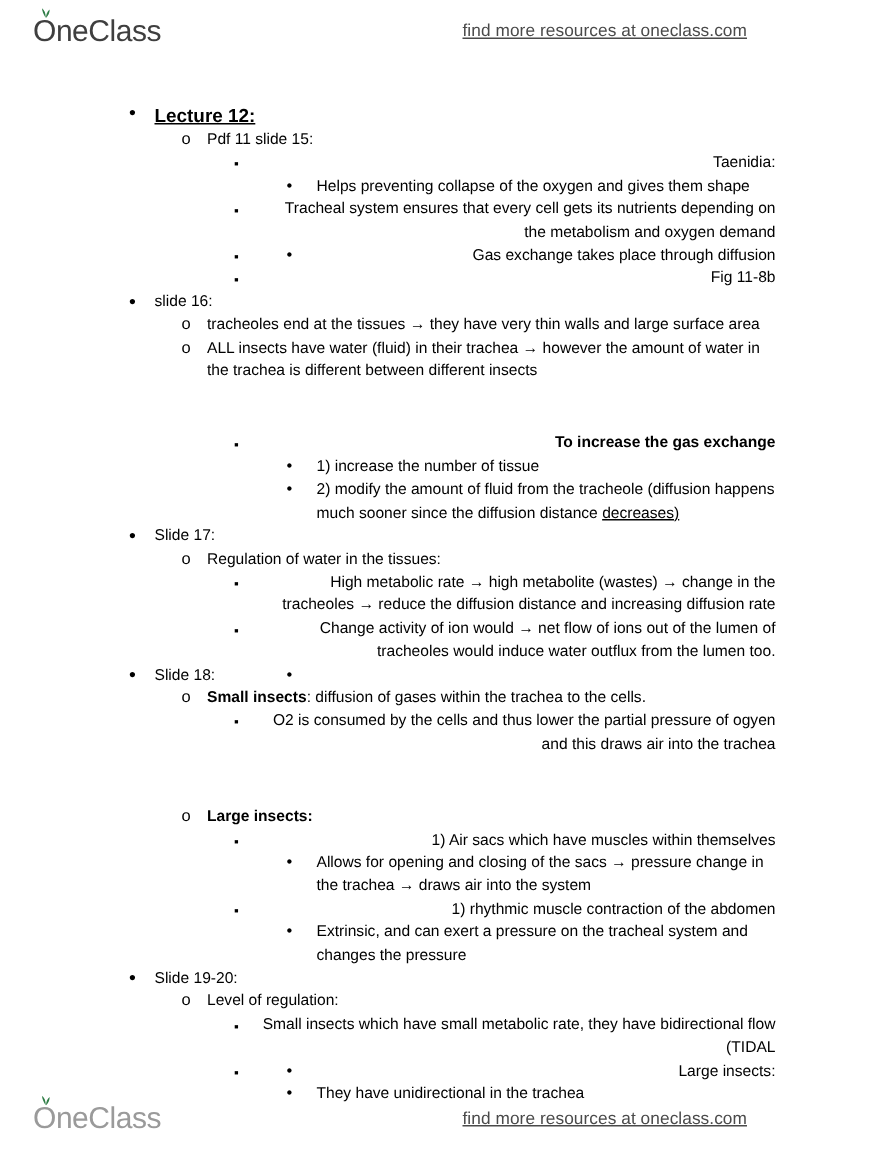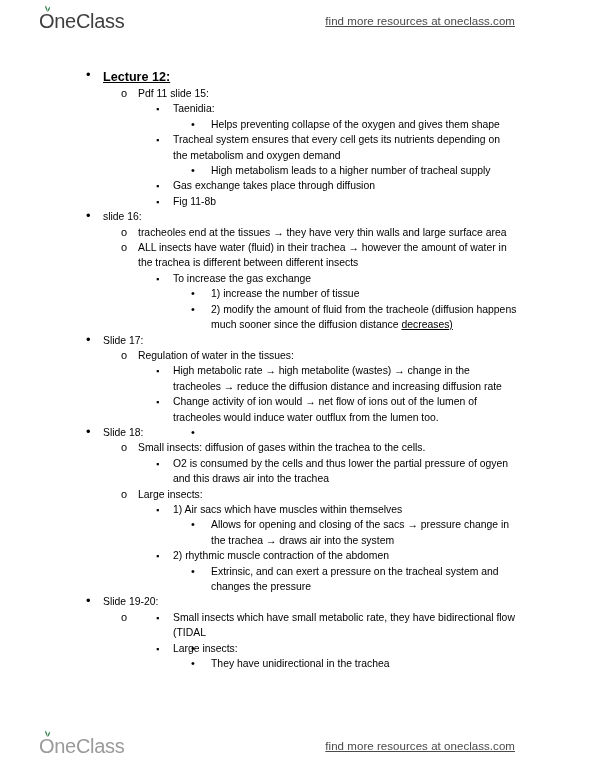--- a/index.html
+++ b/index.html
@@ -12,21 +12,21 @@
     height: 770px;
     position: relative;
     font-family: "Liberation Sans", sans-serif;
     color: #000000;
     overflow: hidden;
   }
 
   
   .brand-bar {
     position: absolute;
-    left: 17px;
+    left: 0;
     width: 526px;
     height: 34px;
     display: flex;
     align-items: center;
   }
   .brand-bar.header { top: 4px; }
   .brand-bar.footer { top: 729px; }
 
   .logo {
     position: absolute;
@@ -100,26 +100,26 @@
   }
 
   
   .lvl1 > .bullet { left: 86px; font-size: 13px; line-height: 14px; }
   .lvl1 > .txt    { margin-left: 103px; margin-right: 78px; }
 
   .lvl2 > .bullet { left: 121px; font-size: 11px; line-height: 15.4px; }
   .lvl2 > .txt    { margin-left: 138px; margin-right: 78px; }
 
   .lvl3 > .bullet { left: 156px; font-size: 9px;  line-height: 17px; }
-  .lvl3 > .txt    { margin-left: 173px; margin-right: 78px; }
+  .lvl3 > .txt    { margin-left: 173px; margin-right: 78px; text-align: right; }
 
   .lvl4 > .bullet { left: 191px; font-size: 11px; line-height: 15.4px; }
   .lvl4 > .txt    { margin-left: 211px; margin-right: 78px; }
 
-  .b  { font-weight: normal; }
+  .b  { font-weight: bold; margin-top: 33px; }
   .u  { text-decoration: underline; }
 
   .title-row > .txt {
     font-size: 12.6px;
     font-weight: bold;
     line-height: 18px;
   }
   .title-row > .txt .u { text-decoration: underline; }
 </style>
 </head>
@@ -154,21 +154,20 @@
     <div class="row lvl4">
       <span class="bullet">•</span>
       <span class="txt">Helps preventing collapse of the oxygen and gives them shape</span>
     </div>
     <div class="row lvl3">
       <span class="bullet">▪</span>
       <span class="txt">Tracheal system ensures that every cell gets its nutrients depending on the metabolism and oxygen demand</span>
     </div>
     <div class="row lvl4">
       <span class="bullet">•</span>
-      <span class="txt">High metabolism leads to a higher number of tracheal supply</span>
     </div>
     <div class="row lvl3">
       <span class="bullet">▪</span>
       <span class="txt">Gas exchange takes place through diffusion</span>
     </div>
     <div class="row lvl3">
       <span class="bullet">▪</span>
       <span class="txt">Fig 11-8b</span>
     </div>
     <div class="row lvl1">
@@ -233,32 +232,33 @@
     <div class="row lvl3">
       <span class="bullet">▪</span>
       <span class="txt">1) Air sacs which have muscles within themselves</span>
     </div>
     <div class="row lvl4">
       <span class="bullet">•</span>
       <span class="txt">Allows for opening and closing of the sacs → pressure change in the trachea → draws air into the system</span>
     </div>
     <div class="row lvl3">
       <span class="bullet">▪</span>
-      <span class="txt">2) rhythmic muscle contraction of the abdomen</span>
+      <span class="txt">1) rhythmic muscle contraction of the abdomen</span>
     </div>
     <div class="row lvl4">
       <span class="bullet">•</span>
       <span class="txt">Extrinsic, and can exert a pressure on the tracheal system and changes the pressure</span>
     </div>
     <div class="row lvl1">
       <span class="bullet">•</span>
       <span class="txt">Slide 19-20:</span>
     </div>
     <div class="row lvl2">
       <span class="bullet">o</span>
+      <span class="txt">Level of regulation:</span>
     </div>
     <div class="row lvl3">
       <span class="bullet">▪</span>
       <span class="txt">Small insects which have small metabolic rate, they have bidirectional flow (TIDAL</span>
     </div>
     <div class="row lvl4">
       <span class="bullet">•</span>
     </div>
     <div class="row lvl3">
       <span class="bullet">▪</span>

